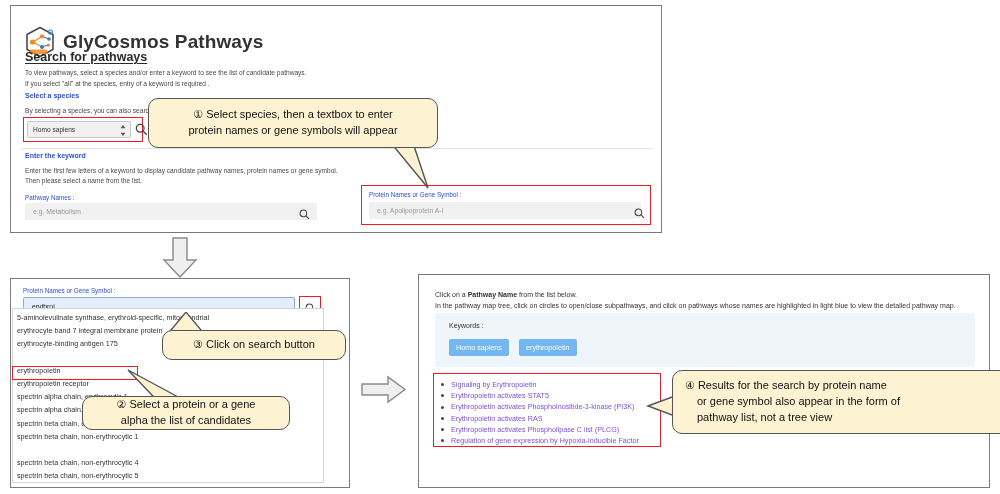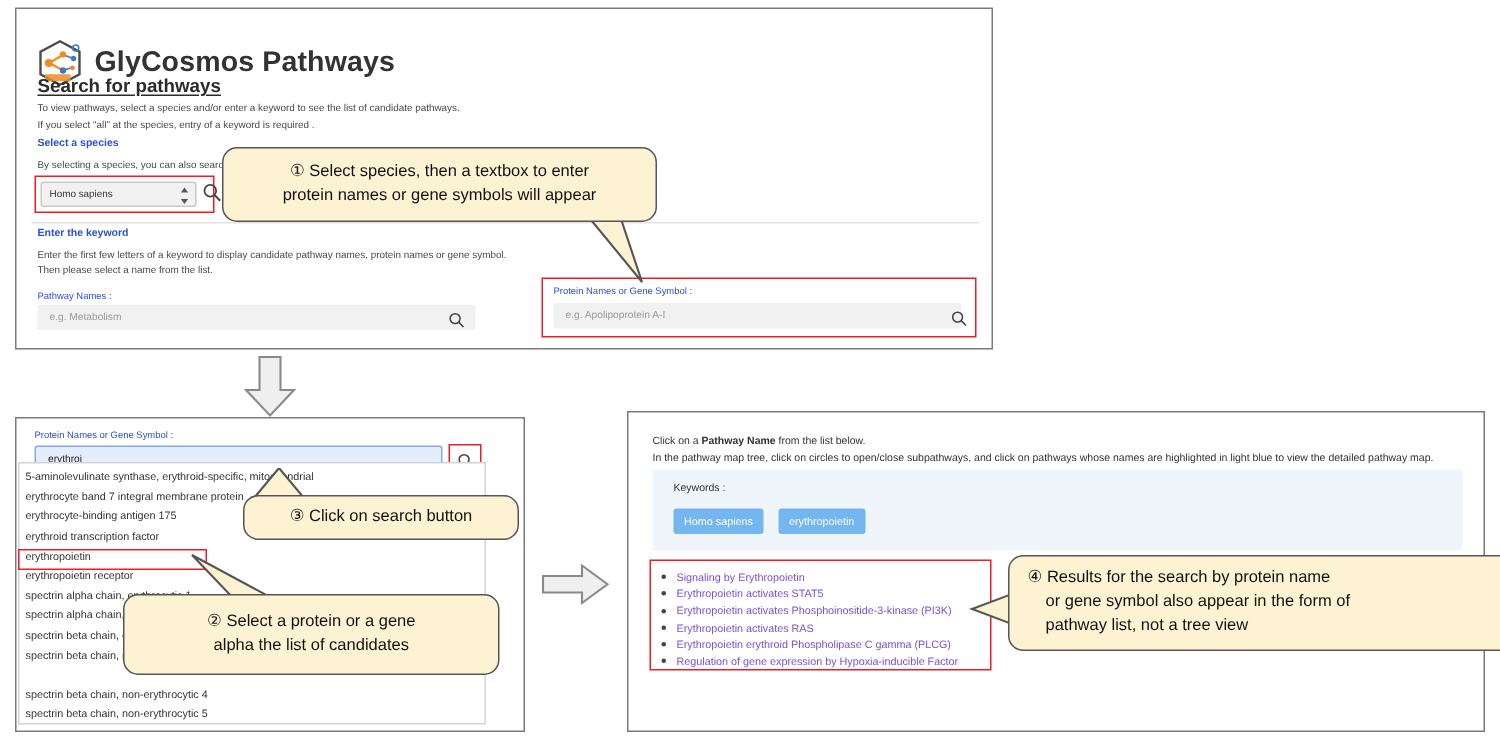--- a/index.html
+++ b/index.html
@@ -223,21 +223,20 @@
 
     <div class="backtotop" style="left:277px; top:80px;">Back to Top</div>
     <div style="position:absolute; left:2px; top:196px; font-size:7px; color:#7a4fd8;">yc</div>
     <div style="position:absolute; left:294px; top:135px; font-size:6px; color:#8a6fd0;">ST),</div>
   </div>
 
   <div class="listbox" id="candidate-list">
       <div class="list-row" style="left: 4px; top: 2px;">5-aminolevulinate synthase, erythroid-specific, mitochondrial</div>
       <div class="list-row" style="left: 4px; top: 15.2px;">erythrocyte band 7 integral membrane protein</div>
       <div class="list-row" style="left: 4px; top: 28.4px;">erythrocyte-binding antigen 175</div>
-      <div class="list-row" style="left: 4px; top: 41.6px;">erythroid transcription factor</div>
       <div class="list-row" style="left: 4px; top: 54.8px;">erythropoietin</div>
       <div class="list-row" style="left: 4px; top: 68px;">erythropoietin receptor</div>
       <div class="list-row" style="left: 4px; top: 81.2px;">spectrin alpha chain, erythrocytic 1</div>
       <div class="list-row" style="left: 4px; top: 94.4px;">spectrin alpha chain, non-erythrocytic 1</div>
       <div class="list-row" style="left: 4px; top: 107.6px;">spectrin beta chain, erythrocytic</div>
       <div class="list-row" style="left: 4px; top: 120.8px;">spectrin beta chain, non-erythrocytic 1</div>
       <div class="list-row" style="left: 4px; top: 147.2px;">spectrin beta chain, non-erythrocytic 4</div>
       <div class="list-row" style="left: 4px; top: 160.4px;">spectrin beta chain, non-erythrocytic 5</div>
     </div>
 
@@ -248,21 +247,21 @@
   </svg>
 
   <div class="callout" style="left:162px; top:330px; width:184px; padding:6px 10px; text-align:center;">
     <span>③ Click on search button</span>
   </div>
 
   <svg class="tail" style="left:126px; top:368px;" width="90" height="52">
     <polygon points="2,2 80,44 46,48" fill="#fdf2d2" stroke="#555" stroke-width="1.4"></polygon>
   </svg>
 
-  <div class="callout" style="left:82px; top:396px; width:251px; padding:10px 10px;">
+  <div class="callout" style="left:82px; top:396px; width:208px; padding:0 10px;">
     <div style="text-align:center">② Select a protein or a gene</div>
     <div style="text-align:center">alpha the list of candidates</div>
   </div>
 
   <svg class="arrow" style="left:360px; top:374px;" width="48" height="32">
     <polygon points="2,10 28,10 28,3 45,15.5 28,28 28,21 2,21" fill="#efefef" stroke="#8a8a8a" stroke-width="1.4"></polygon>
   </svg>
 
   <div class="panel" id="panel-br">
     <div class="br-line" style="left:16px; top:14px;">
@@ -275,21 +274,21 @@
       <div class="chip" style="left:14px;">Homo sapiens</div>
       <div class="chip" style="left:84px;">erythropoietin</div>
     </div>
 
     <div class="red-box" style="left:14px; top:98px; width:228px; height:74px;"></div>
     <div class="pw-list" id="pw-list">
         <div class="pw-item">Signaling by Erythropoietin</div>
         <div class="pw-item">Erythropoietin activates STAT5</div>
         <div class="pw-item">Erythropoietin activates Phosphoinositide-3-kinase (PI3K)</div>
         <div class="pw-item">Erythropoietin activates RAS</div>
-        <div class="pw-item">Erythropoietin erythroid Phospholipase C gamma (PLCG)</div>
+        <div class="pw-item">Erythropoietin activates Phospholipase C list (PLCG)</div>
         <div class="pw-item">Regulation of gene expression by Hypoxia-inducible Factor</div>
       </div>
   </div>
 
   <svg class="tail" style="left:646px; top:392px;" width="36" height="28">
     <polygon points="2,14 34,2 34,26" fill="#fdf2d2" stroke="#555" stroke-width="1.4"></polygon>
   </svg>
 
   <div class="callout" style="left:672px; top:370px; width:360px; padding:7px 12px;">
     <div>④ Results for the search by protein name</div>

